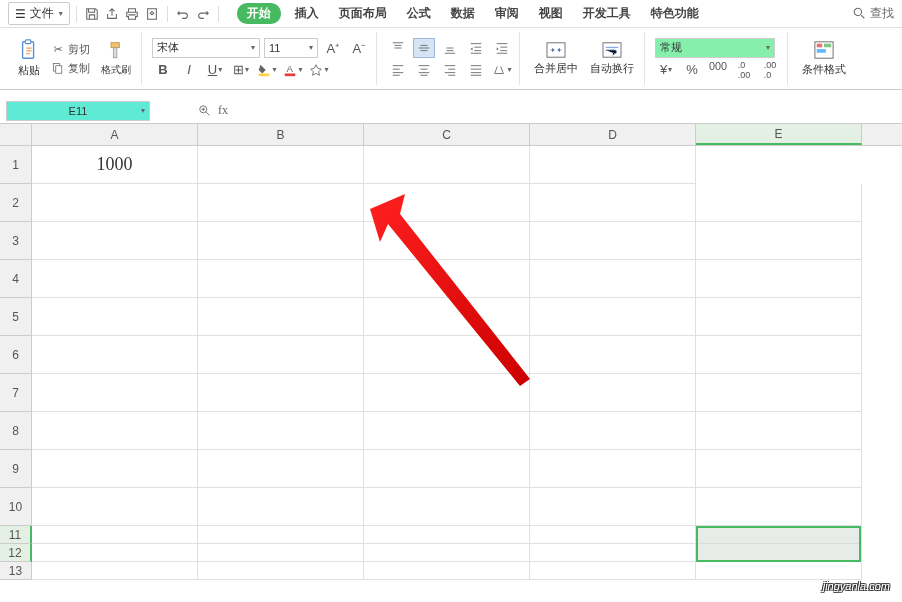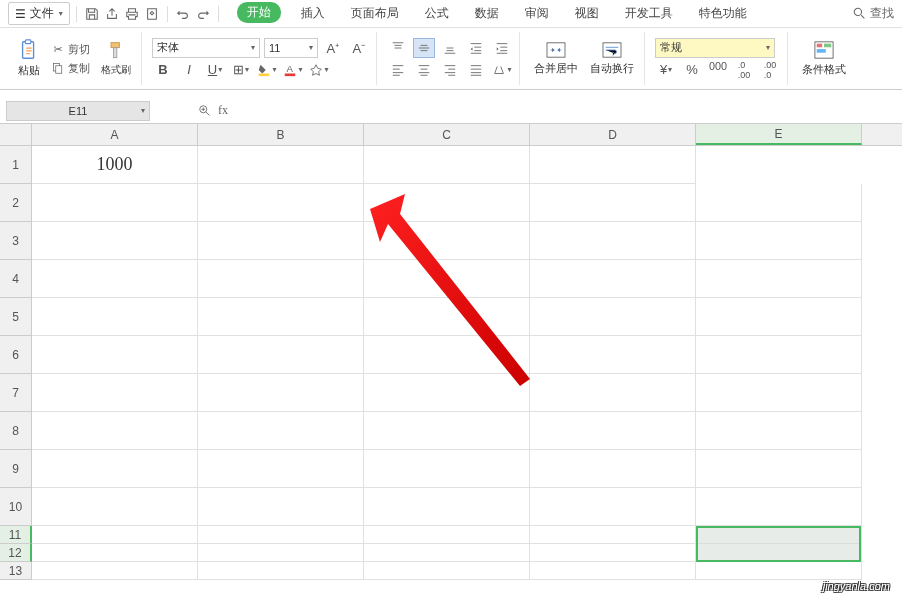--- a/index.html
+++ b/index.html
@@ -3,43 +3,43 @@
   <meta charset="utf-8">
   <style>
     * { box-sizing: border-box; margin: 0; padding: 0; }
     body { font-family: "Microsoft YaHei", Arial, sans-serif; font-size: 12px; color: #333; background: #fff; width: 902px; height: 602px; overflow: hidden; position: relative; }
     
     
     .menu-bar { height: 28px; background: #fff; display: flex; align-items: center; padding: 0 8px; border-bottom: 1px solid #e0e0e0; gap: 2px; }
     .menu-file { display: flex; align-items: center; gap: 4px; padding: 2px 6px; cursor: pointer; border: 1px solid #ccc; border-radius: 2px; }
     .menu-divider { width: 1px; height: 16px; background: #ddd; margin: 0 4px; }
     .qat-icon { width: 18px; height: 18px; display: flex; align-items: center; justify-content: center; color: #666; cursor: pointer; padding: 2px; }
-    .tab-list { display: flex; align-items: flex-start; gap: 14px; margin-left: 12px; }
+    .tab-list { display: flex; align-items: center; gap: 8px; margin-left: 12px; font-weight: bold; }
     .tab { padding: 3px 6px; cursor: pointer; color: #444; }
     .tab.active { background: #47b960; color: #fff; border-radius: 10px; padding: 2px 10px; }
     .search-btn { margin-left: auto; display: flex; align-items: center; gap: 4px; color: #666; cursor: pointer; }
     
     
     .ribbon { height: 62px; background: #fff; display: flex; align-items: center; padding: 4px 8px; border-bottom: 1px solid #ccc; gap: 4px; }
     .ribbon-group { display: flex; flex-direction: column; gap: 2px; padding: 0 6px; border-right: 1px solid #e5e5e5; height: 100%; justify-content: center; }
     .ribbon-big-btn { display: flex; flex-direction: column; align-items: center; justify-content: center; gap: 2px; cursor: pointer; padding: 2px 4px; }
     .ribbon-big-icon { font-size: 20px; color: #5b8fd6; }
     .ribbon-row { display: flex; align-items: center; gap: 4px; }
     .ribbon-small-btn { display: flex; align-items: center; gap: 3px; cursor: pointer; padding: 1px 3px; font-size: 11px; color: #555; }
     .ribbon-small-icon { width: 14px; height: 14px; display: inline-flex; align-items: center; justify-content: center; color: #666; }
     .font-select { width: 108px; height: 20px; border: 1px solid #ccc; font-size: 11px; padding: 0 4px; display: flex; align-items: center; justify-content: space-between; background: #fff; }
     .size-select { width: 54px; height: 20px; border: 1px solid #ccc; font-size: 11px; padding: 0 4px; display: flex; align-items: center; justify-content: space-between; background: #fff; }
     .icon-btn { width: 22px; height: 20px; display: flex; align-items: center; justify-content: center; cursor: pointer; color: #555; font-size: 13px; }
     .icon-btn.active { background: #d6e4f5; border: 1px solid #9bb8db; }
     .dropdown-arrow { font-size: 8px; color: #666; margin-left: 1px; }
-    .number-select { width: 120px; height: 20px; border: 1px solid #ccc; font-size: 11px; padding: 0 4px; display: flex; align-items: center; justify-content: space-between; background: #fef9c3; }
+    .number-select { width: 120px; height: 20px; border: 1px solid #ccc; font-size: 11px; padding: 0 4px; display: flex; align-items: center; justify-content: space-between; background: #86efac; }
     
     
     .formula-bar-row { height: 26px; display: flex; align-items: center; border-bottom: 1px solid #ccc; background: #fff; }
-    .cell-ref-box { width: 144px; height: 20px; border: 1px solid #ccc; margin-left: 6px; display: flex; align-items: center; justify-content: center; font-size: 11px; background: #e5e5e5; position: relative; }
+    .cell-ref-box { width: 144px; height: 20px; border: 1px solid #ccc; margin-left: 6px; display: flex; align-items: center; justify-content: center; font-size: 11px; background: #5eead4; position: relative; }
     .cell-ref-box .dropdown-arrow { position: absolute; right: 4px; }
     .fx-area { display: flex; align-items: center; gap: 6px; margin-left: 48px; }
     .fx-icon { cursor: pointer; color: #666; }
     .formula-input { flex: 1; height: 20px; border: none; margin-left: 6px; font-size: 12px; padding: 0 4px; }
     
     
     .sheet-area { position: relative; }
     .col-headers { display: flex; height: 22px; background: #f0f0f0; border-bottom: 1px solid #ccc; }
     .corner-cell { width: 32px; background: #f0f0f0; border-right: 1px solid #ccc; }
     .col-header { border-right: 1px solid #ccc; display: flex; align-items: center; justify-content: center; color: #555; font-size: 12px; background: #f0f0f0; }

